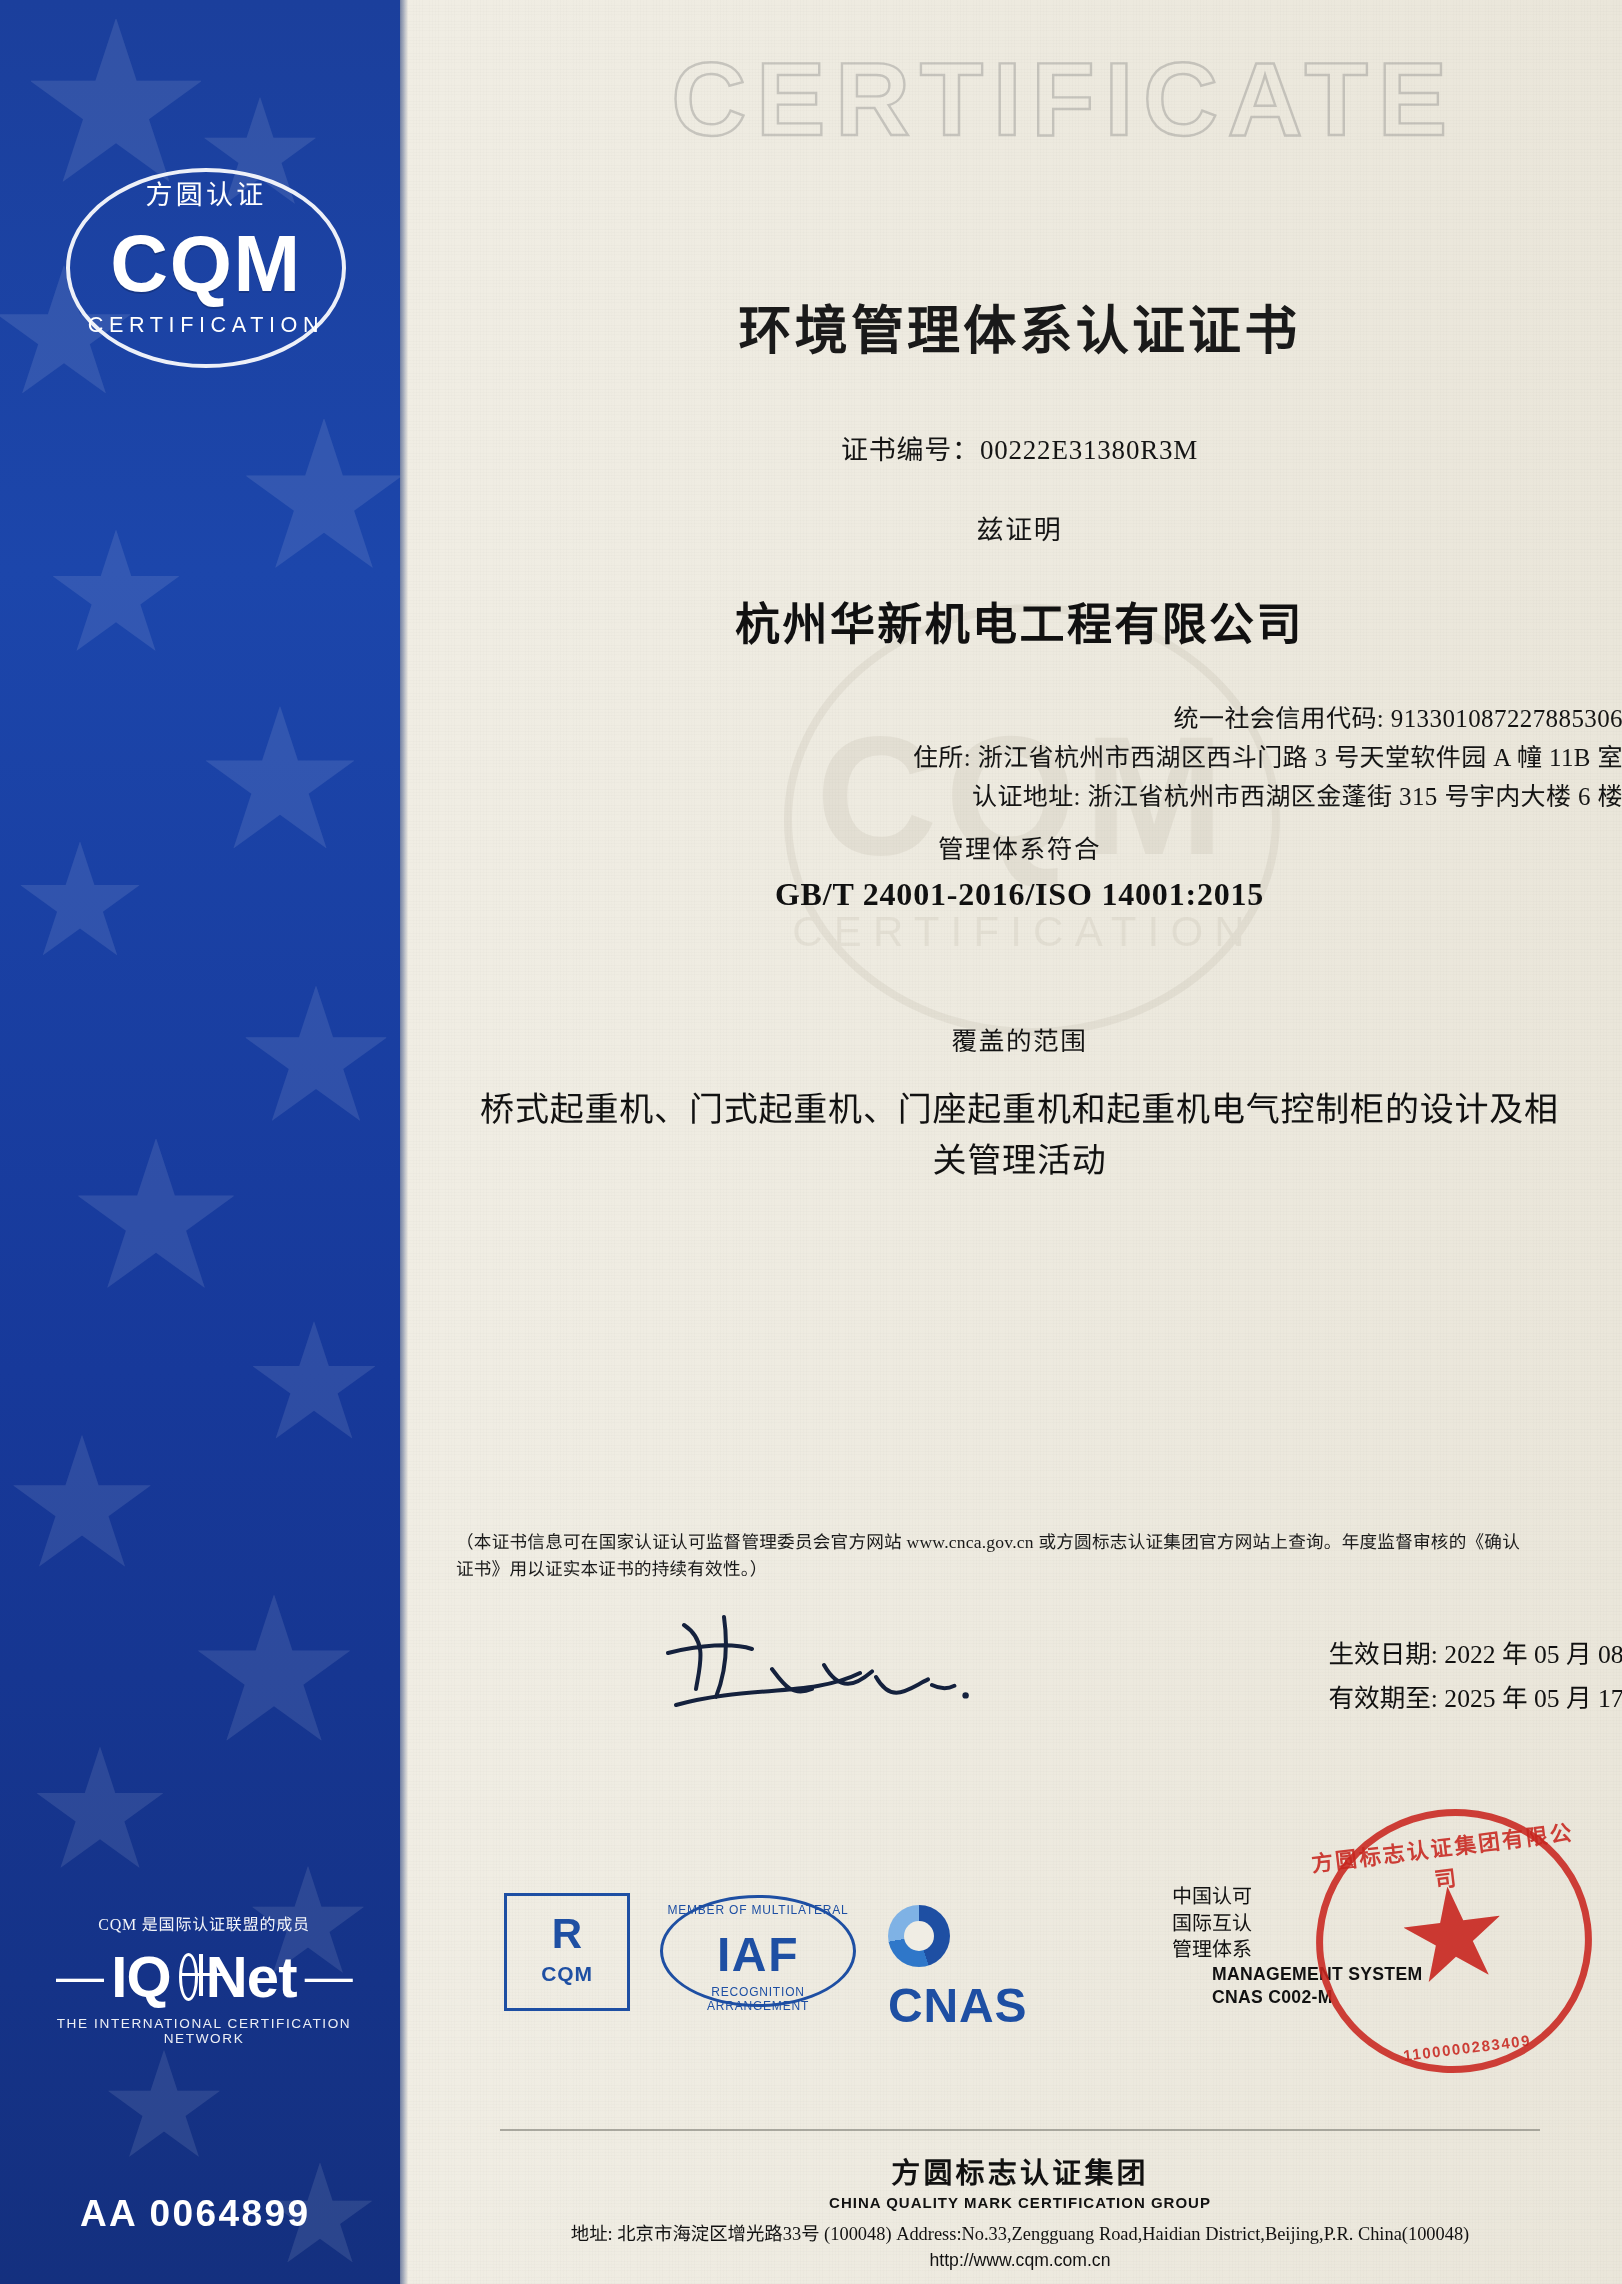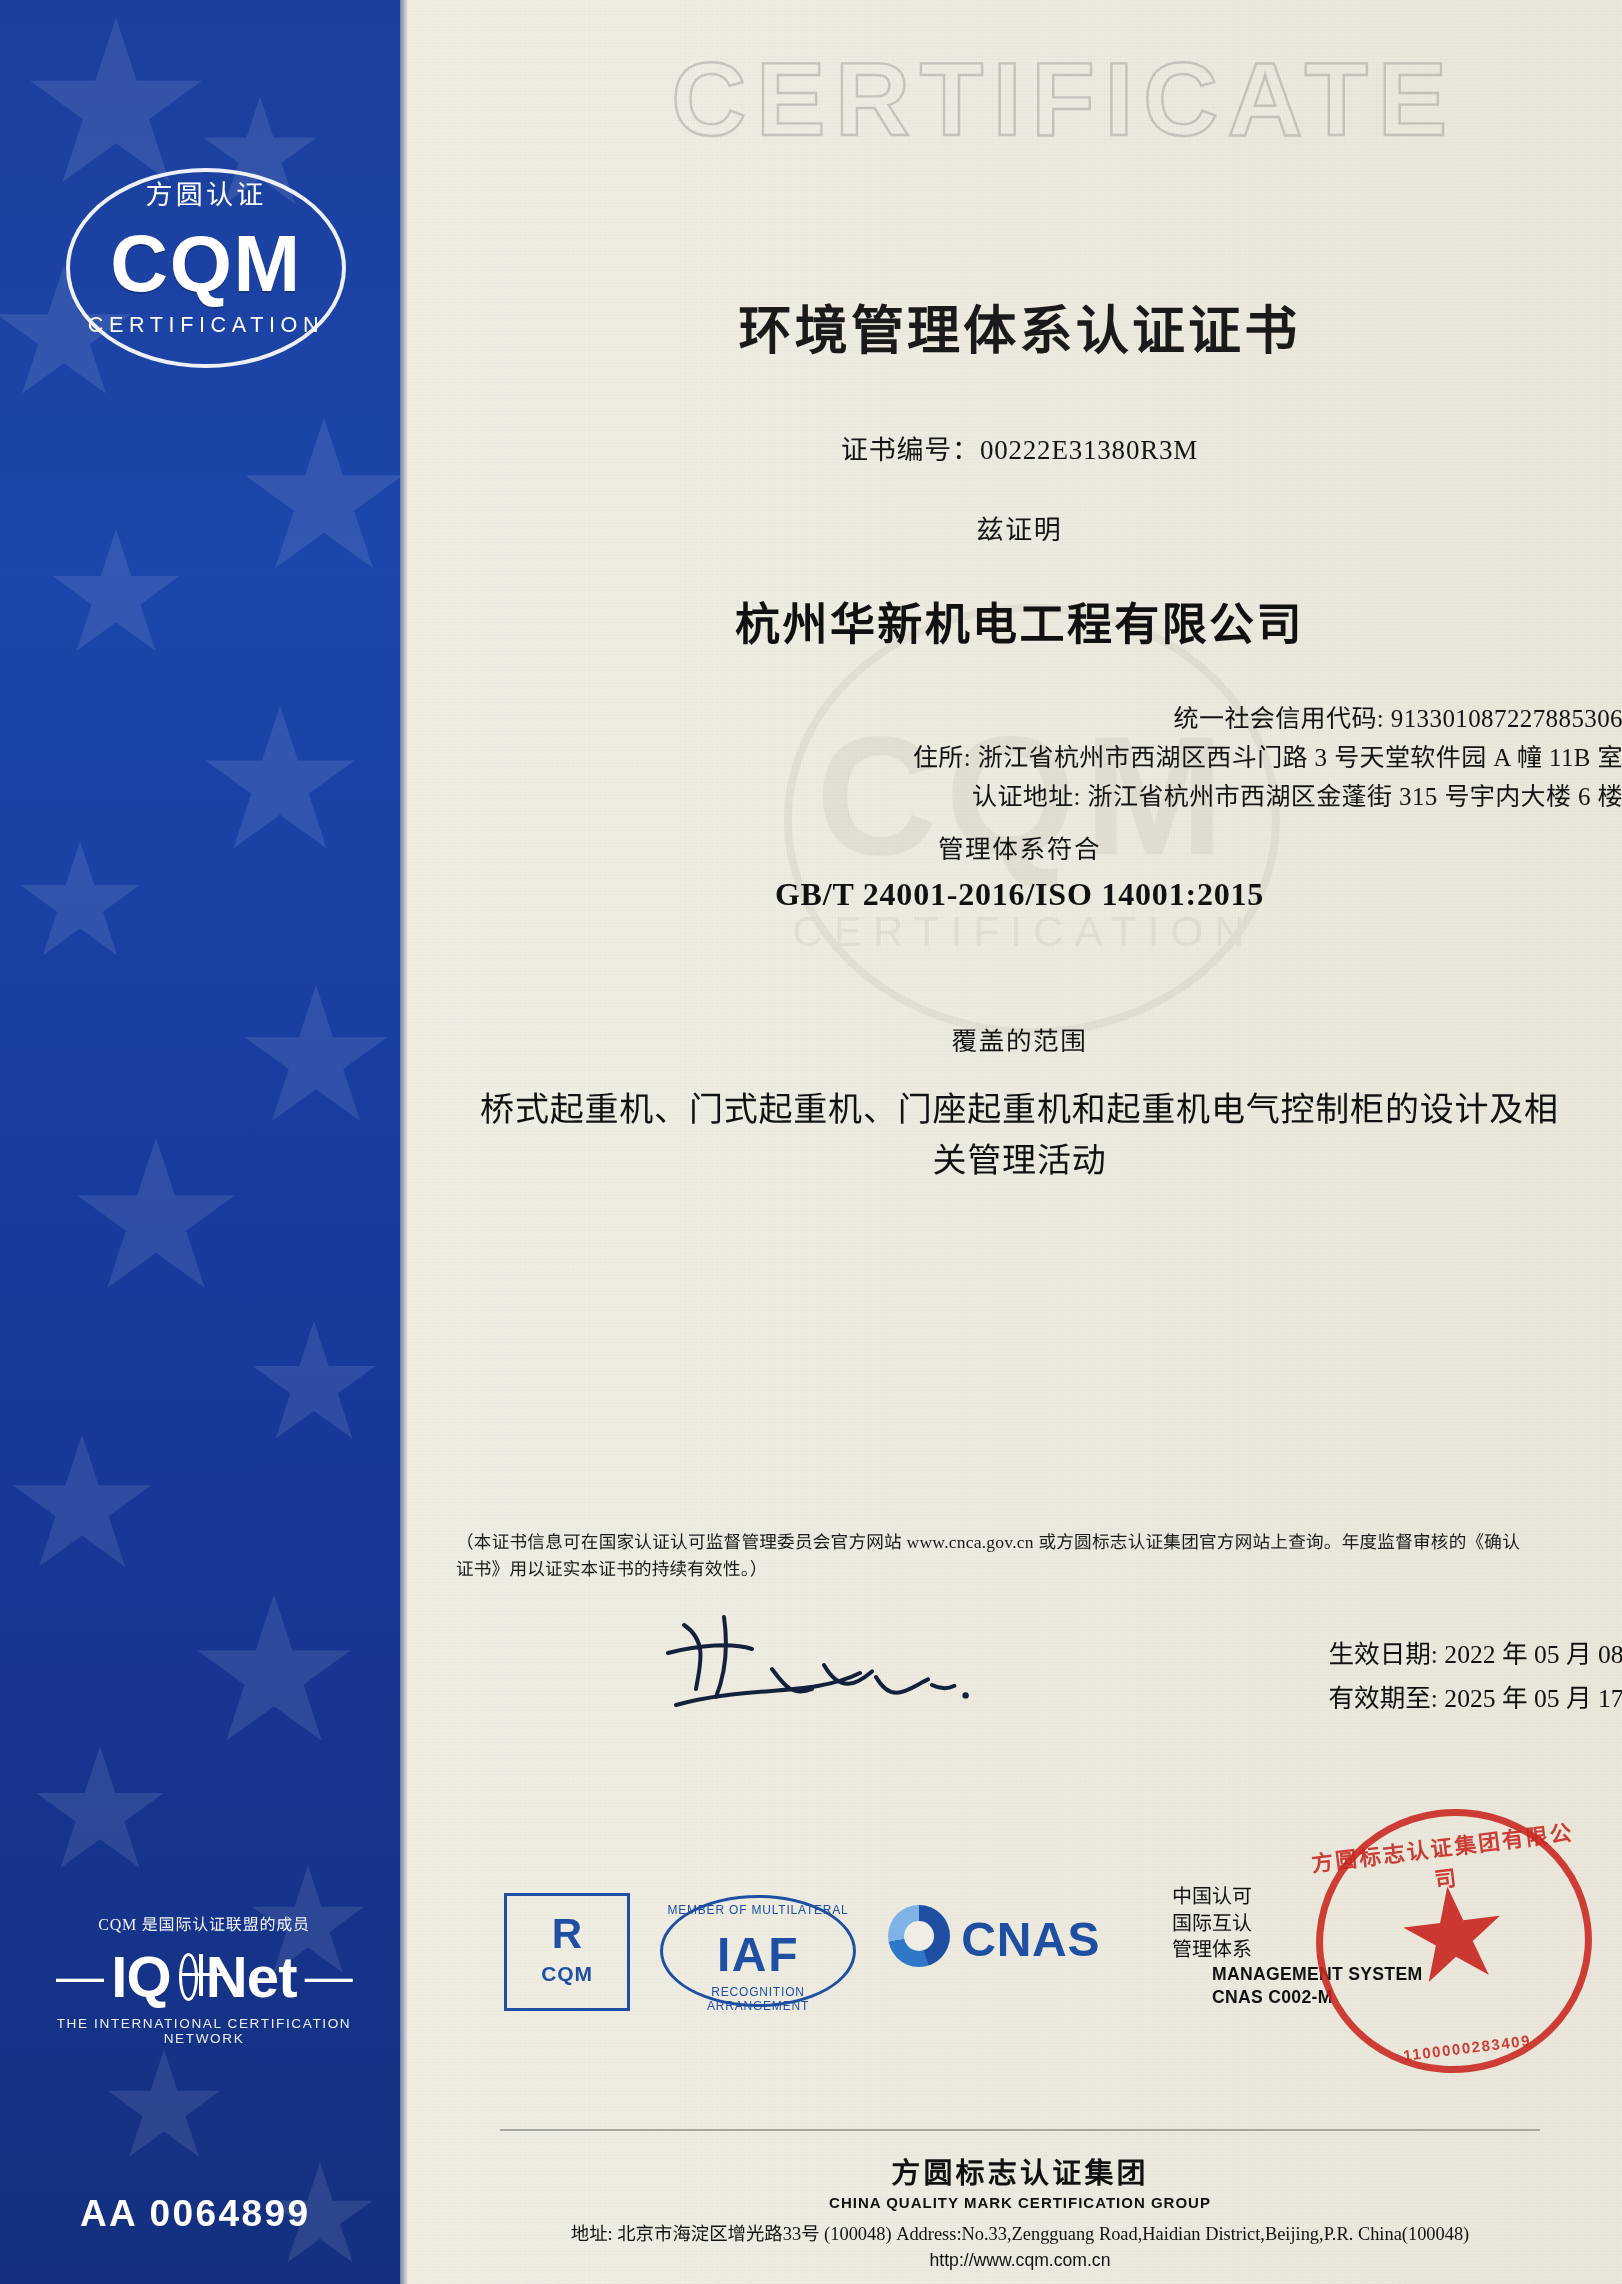--- a/index.html
+++ b/index.html
@@ -202,21 +202,21 @@
     font-family:"Liberation Sans", sans-serif;font-weight:700;font-size:48px;color:#1e4fa3;letter-spacing:1.6px;
   }
   .iaf .top,.iaf .bot{
     position:absolute;left:0;width:196px;text-align:center;
     font-family:"Liberation Sans", sans-serif;font-size:12px;color:#1e4fa3;letter-spacing:0.8px;
   }
   .iaf .top{top:8px;}
   .iaf .bot{top:90px;}
   .cnas{
     position:absolute;left:384px;top:36px;width:264px;
-    display:flex;align-items:flex-end;gap:11.2px;
+    display:flex;align-items:flex-start;gap:11.2px;flex-direction:column;
   }
   .cnas .mark{
     width:62px;height:62px;border-radius:50%;
     background:conic-gradient(#1e4fa3 0 45%, #2f77c9 45% 72%, #7fb2e5 72% 100%);
     position:relative;
   }
   .cnas .mark:after{
     content:"";position:absolute;left:16px;top:16px;width:30px;height:30px;border-radius:50%;background:#f0ede4;
   }
   .cnas .word{

